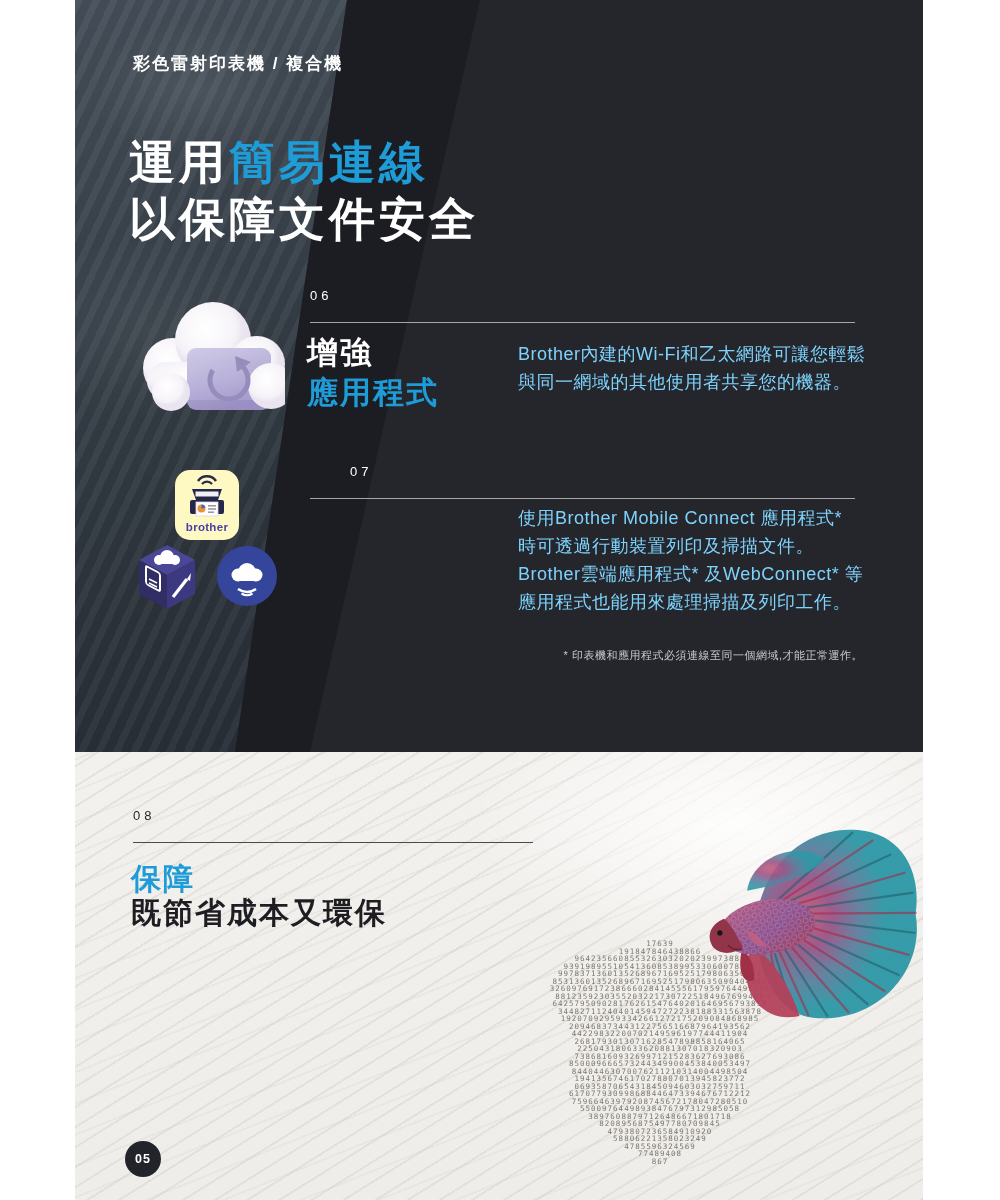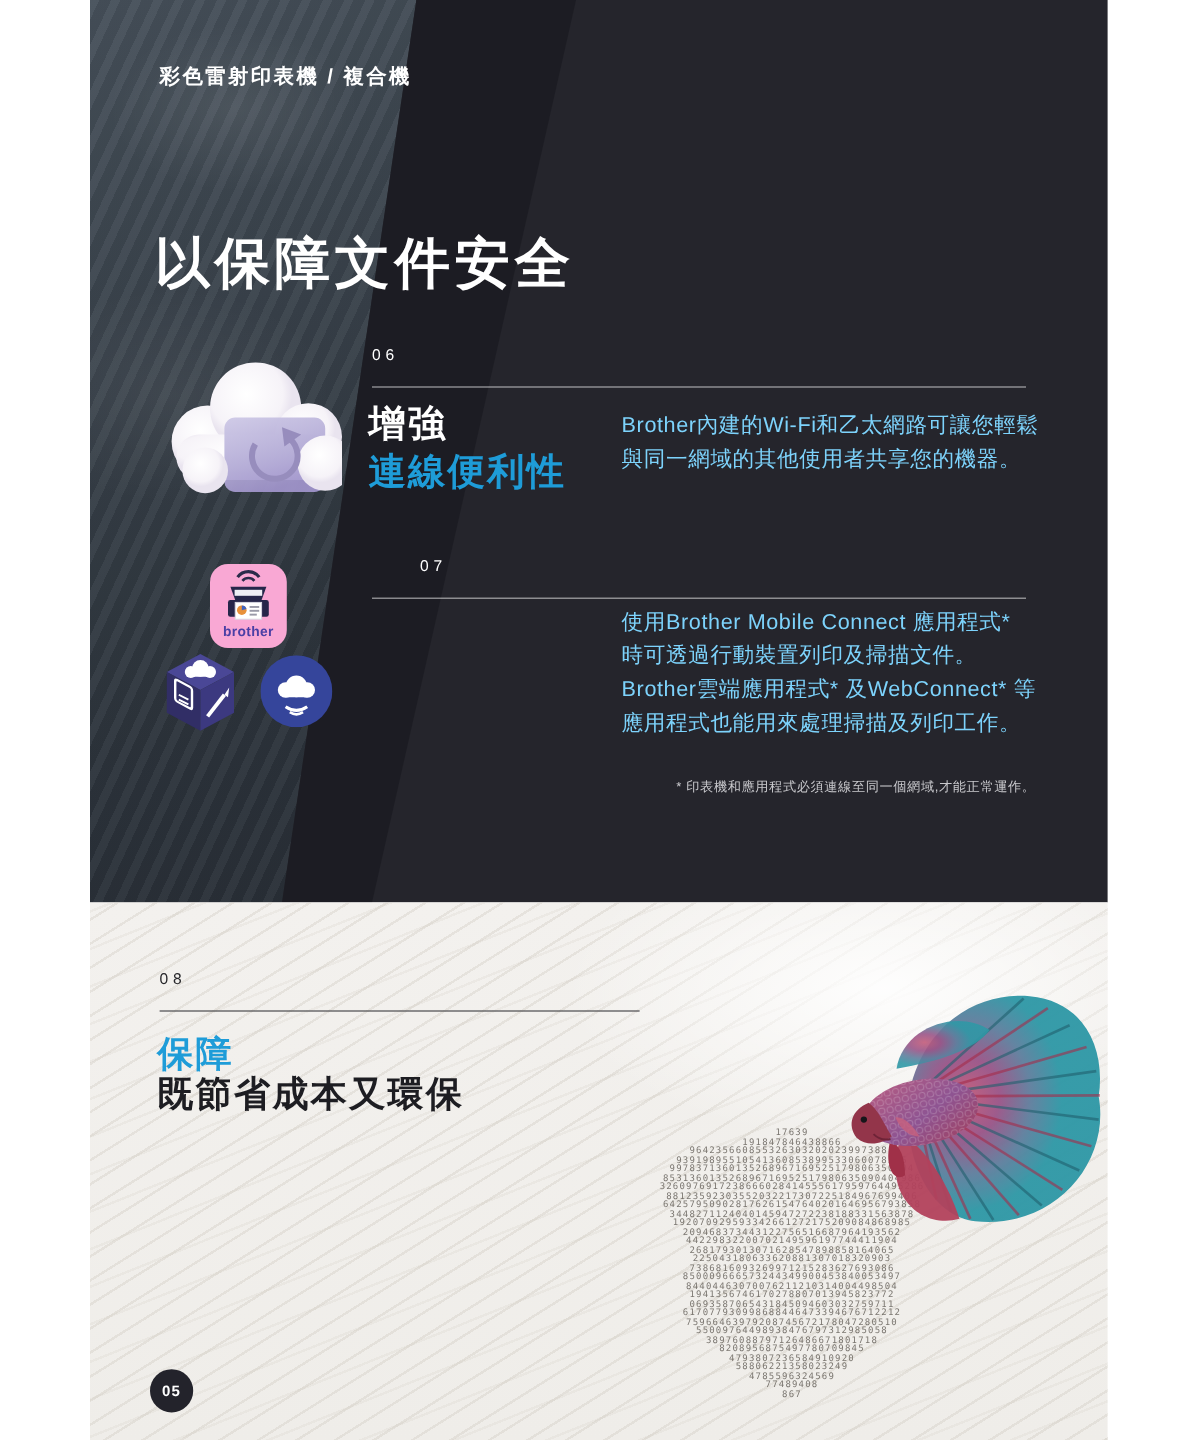--- a/index.html
+++ b/index.html
@@ -19,21 +19,21 @@
   .kicker{position:absolute;left:58px;top:52px;font-size:17px;font-weight:bold;color:#fff;letter-spacing:2px;}
   .title{position:absolute;left:54px;top:134px;font-size:46px;font-weight:800;color:#ffffff;
          line-height:57px;letter-spacing:4px;}
   .accent{color:#1e9cd8;}
   .feat-num{position:absolute;font-size:13px;color:#ffffff;letter-spacing:4px;font-weight:400;}
   .feat-rule{position:absolute;height:1px;background:rgba(255,255,255,.6);width:545px;left:235px;}
   .feat-head{position:absolute;left:232px;font-size:31px;font-weight:800;color:#ffffff;line-height:40px;letter-spacing:2px;}
   .feat-desc{position:absolute;left:443px;width:348px;font-size:18px;line-height:28px;color:#7dd3fc;letter-spacing:.5px;}
   .footnote{position:absolute;left:443px;top:648px;width:345px;text-align:right;font-size:11px;color:#c9c9cd;letter-spacing:.5px;}
   .icon-abs{position:absolute;}
-  .app-icon{position:absolute;left:100px;top:470px;width:64px;height:70px;background:#f9a8d4;border-radius:15px;}
+  .app-icon{position:absolute;left:100px;top:470px;width:64px;height:70px;background:#fef9c3;border-radius:15px;}
   .app-word{position:absolute;left:0;right:0;bottom:7px;text-align:center;font-weight:bold;
             font-size:11.5px;color:#4a3fa5;letter-spacing:.3px;}
   
   .light{position:absolute;left:75px;top:752px;width:848px;height:448px;overflow:hidden;
        background:
          radial-gradient(430px 210px at 78% 16%, rgba(255,255,255,.9), rgba(255,255,255,0) 62%),
          repeating-linear-gradient(-32deg, rgba(203,197,187,.33) 0 2px, rgba(255,255,255,0) 2px 17px),
          repeating-linear-gradient(-22deg, rgba(214,209,200,.25) 0 2px, rgba(255,255,255,0) 2px 29px),
          linear-gradient(#f3f1ee,#efede9);}
   .s-num{position:absolute;left:58px;top:56px;font-size:13px;color:#26262a;letter-spacing:4px;}
@@ -62,21 +62,21 @@
 
 <div class="page">
 
   <section class="dark">
     <div class="mtn"></div>
     <div class="wedge"></div>
 
     <div class="kicker">彩色雷射印表機 / 複合機</div>
 
     <h1 class="title" style="margin:0;">
-      <br>
+      <span><span>運用</span><span class="accent">簡易連線</span></span><br>
       <span>以保障文件安全</span>
     </h1>
 
     <div class="icon-abs" style="left:60px;top:296px;width:150px;height:126px;">
       <svg width="150" height="126" viewBox="0 0 150 126">
         <defs>
           <radialGradient id="cw" cx="40%" cy="35%">
               <stop offset="0%" stop-color="#ffffff"></stop>
               <stop offset="80%" stop-color="#f6f3f8"></stop>
               <stop offset="100%" stop-color="#e9e4ef"></stop>
@@ -95,21 +95,21 @@
         <circle cx="136" cy="90" r="23" fill="url(#cw)"></circle>
         <circle cx="36" cy="96" r="19" fill="url(#cw)"></circle>
         <circle cx="94" cy="84" r="19" stroke="#978dbd" stroke-width="5" fill="none" stroke-dasharray="86 34" transform="rotate(-50 94 84)"></circle>
         <polygon points="100,60 116,66 102,76" fill="#978dbd"></polygon>
       </svg>
     </div>
     <div class="feat-num" style="left:235px;top:288px;">06</div>
     <div class="feat-rule" style="top:322px;"></div>
     <div class="feat-head" style="top:333px;">
       <span>增強</span><br>
-      <span class="accent">連線便利性</span>
+      <span class="accent">應用程式</span>
     </div>
     <div class="feat-desc" style="top:340px;">Brother內建的Wi-Fi和乙太網路可讓您輕鬆與同一網域的其他使用者共享您的機器。</div>
 
     <div class="app-icon">
       <svg width="64" height="52" viewBox="0 0 64 52">
         <path d="M23,11 A11 11 0 0 1 41,11" stroke="#2a2a4a" stroke-width="2.6" fill="none"></path>
         <path d="M27,14 A6.5 6.5 0 0 1 37,14" stroke="#2a2a4a" stroke-width="2.2" fill="none"></path>
         <polygon points="17,19 47,19 43,30 21,30" fill="#26264a"></polygon>
         <rect x="20.5" y="21.5" width="23" height="5" fill="#efeff5"></rect>
         <rect x="15" y="30" width="34" height="14" rx="2" fill="#26264a"></rect>

